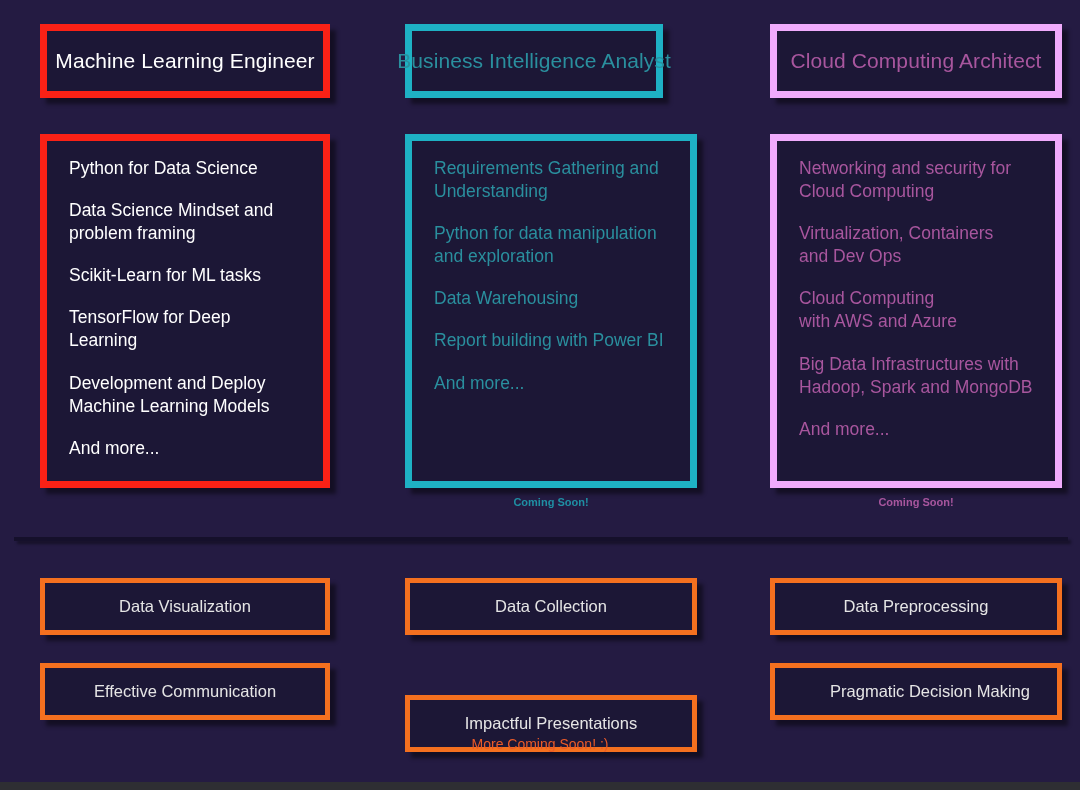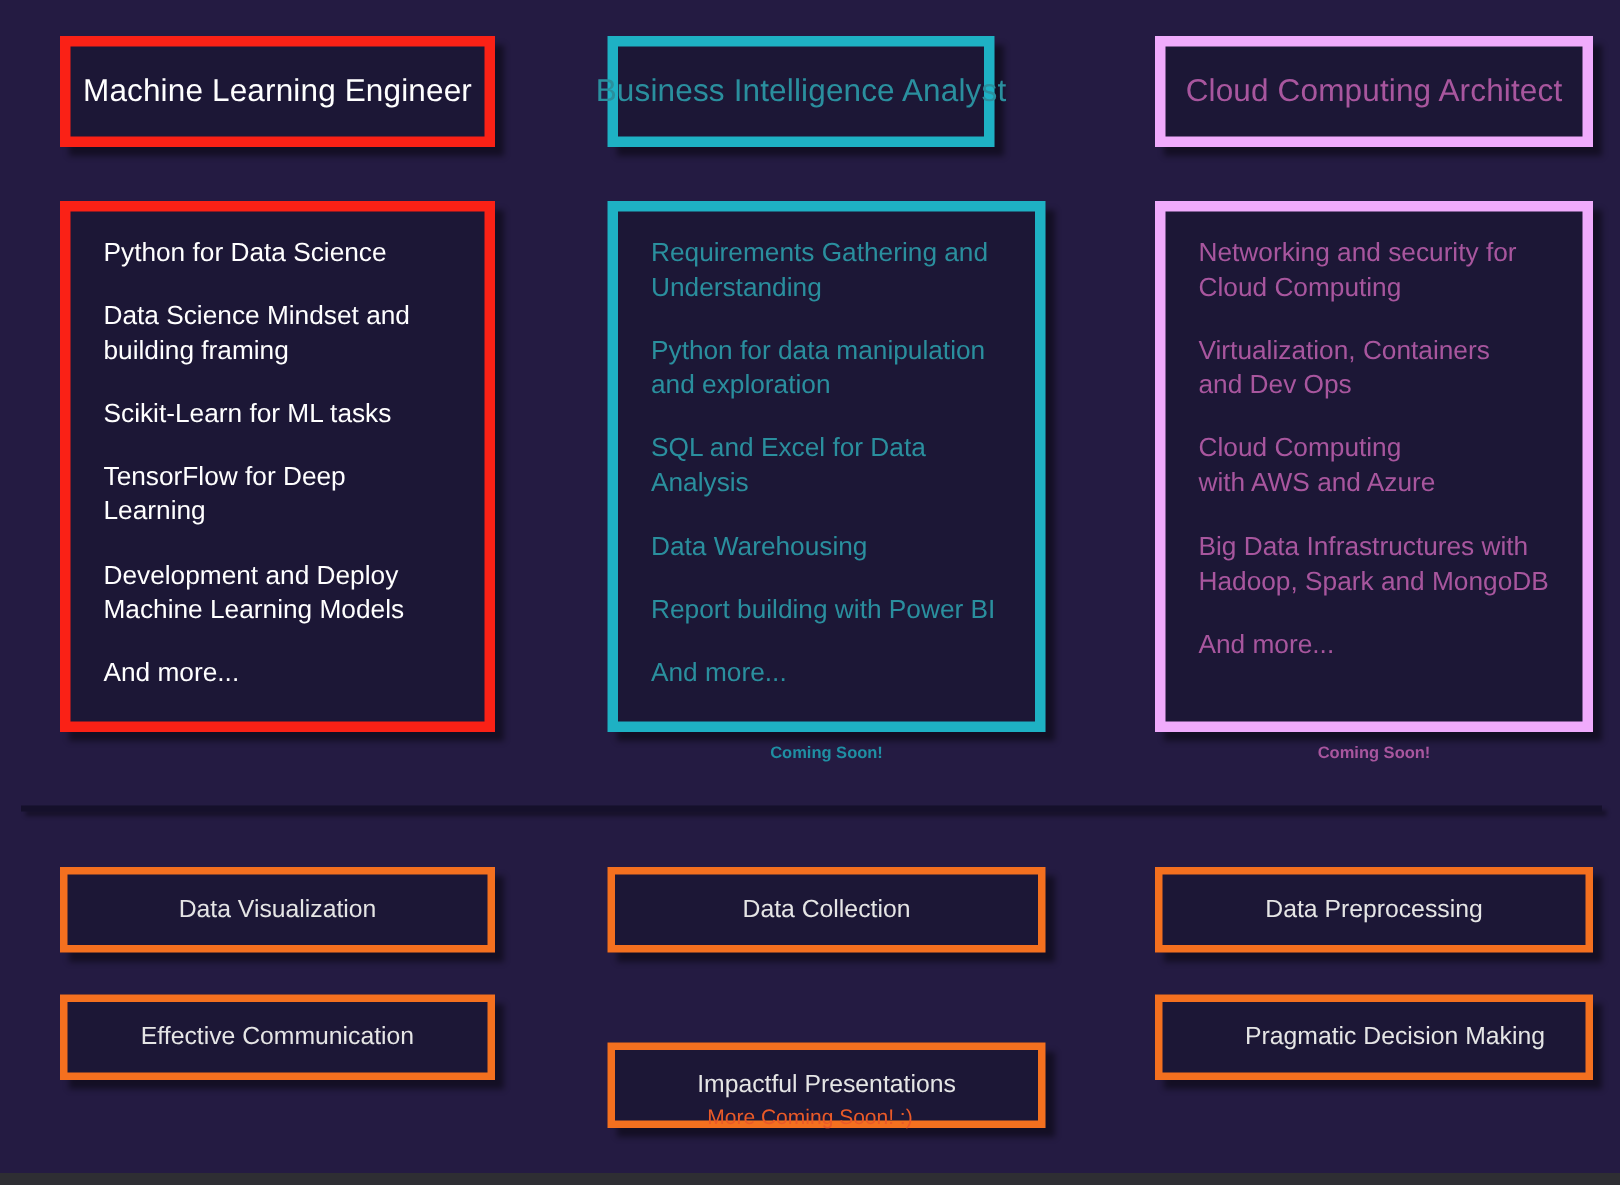--- a/index.html
+++ b/index.html
@@ -132,34 +132,33 @@
     <span class="title-text">Business Intelligence Analyst</span>
   </div>
 
   <div class="box title c-pink" style="left:770px; top:24px; width:292px; height:74px;">
     <span class="title-text">Cloud Computing Architect</span>
   </div>
 
   <div class="box content c-red" style="left:40px; top:134px; width:290px; height:354px;">
     <div class="item">Python  for Data Science</div>
     <div class="item">Data Science Mindset and
-building framing</div>
+problem framing</div>
     <div class="item">Scikit-Learn for ML tasks</div>
     <div class="item">TensorFlow for Deep Learning</div>
     <div class="item">Development and Deploy
 Machine Learning Models</div>
     <div class="item">And more...</div>
   </div>
 
   <div class="box content c-teal" style="left:405px; top:134px; width:292px; height:354px;">
     <div class="item">Requirements Gathering and
 Understanding</div>
     <div class="item">Python for data manipulation
 and exploration</div>
-    <div class="item">SQL and Excel for Data Analysis</div>
     <div class="item">Data Warehousing</div>
     <div class="item">Report building with Power BI</div>
     <div class="item">And more...</div>
   </div>
 
   <div class="box content c-pink" style="left:770px; top:134px; width:292px; height:354px;">
     <div class="item">Networking and security for
 Cloud Computing</div>
     <div class="item">Virtualization, Containers
 and Dev Ops</div>

